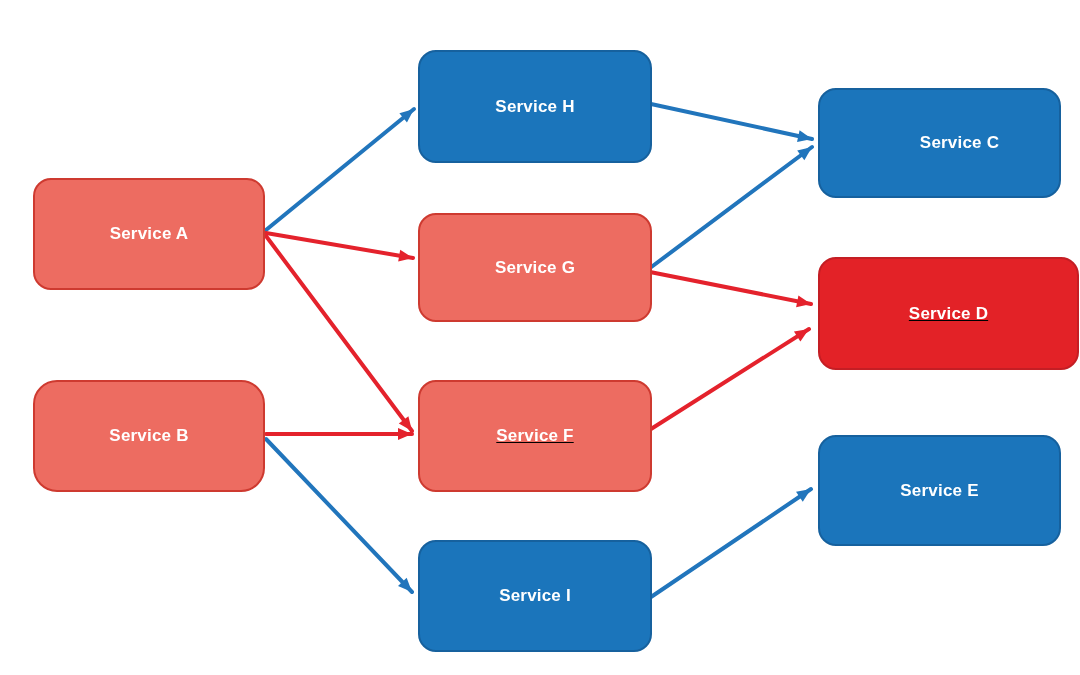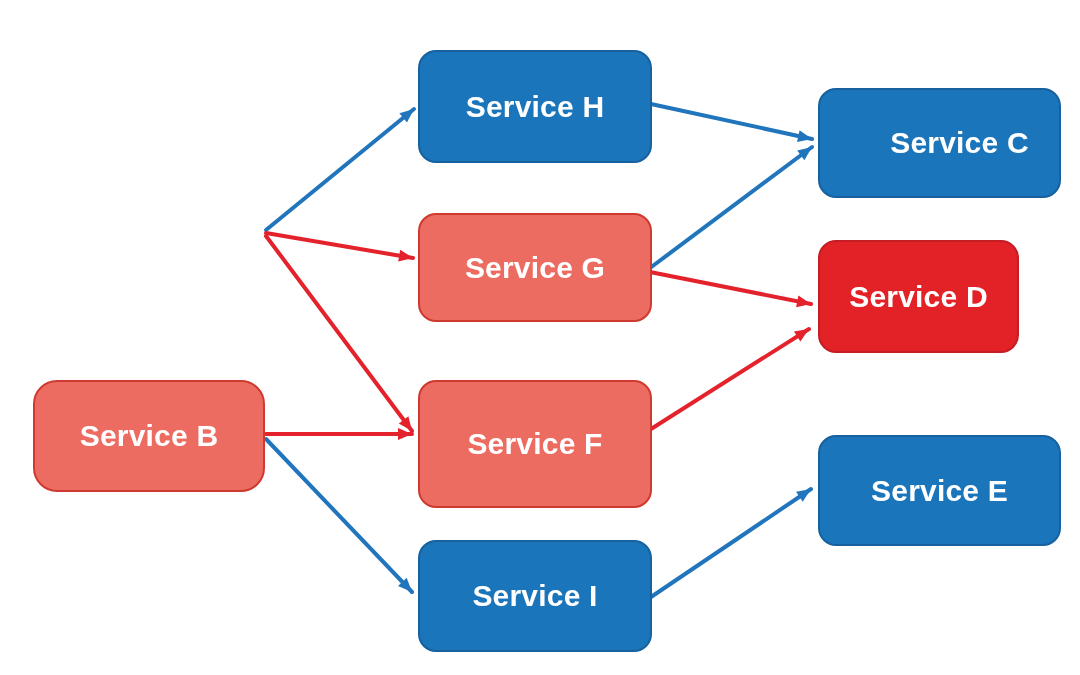--- a/index.html
+++ b/index.html
@@ -18,21 +18,21 @@
     display: flex;
     align-items: center;
     justify-content: center;
     box-sizing: border-box;
   }
   .node.salmon { background: var(--salmon-fill, #ED6C61); border: 2.5px solid var(--salmon-border, #CE3A30); }
   .node.blue   { background: var(--blue-fill, #1B75BB);   border: 2px solid var(--blue-border, #16619E); }
   .node.red    { background: var(--red-fill, #E32227);    border: 2px solid var(--red-border, #C41E24); }
   .node-label {
     color: var(--text, #ffffff);
-    font-size: 30px;
+    font-size: 17px;
     font-weight: 600;
     letter-spacing: 0.2px;
   }
   .edge { stroke-width: 4; fill: none; stroke-linecap: round; }
   .edge.blue { stroke: var(--arrow-blue, #2175BC); }
   .edge.red  { stroke: var(--arrow-red, #E4222C); }
   .head-blue { fill: var(--arrow-blue, #2175BC); }
   .head-red  { fill: var(--arrow-red, #E4222C); }
 </style>
 </head>
@@ -55,40 +55,43 @@
     <line class="edge red" x1="266" y1="236" x2="412" y2="431" marker-end="url(#mRed)"></line>
     <line class="edge red" x1="266" y1="434" x2="412" y2="434" marker-end="url(#mRed)"></line>
     <line class="edge blue" x1="266" y1="439" x2="412" y2="592" marker-end="url(#mBlue)"></line>
     <line class="edge blue" x1="651" y1="104" x2="812" y2="139" marker-end="url(#mBlue)"></line>
     <line class="edge blue" x1="650" y1="268" x2="812" y2="147" marker-end="url(#mBlue)"></line>
     <line class="edge red" x1="650" y1="272" x2="811" y2="304" marker-end="url(#mRed)"></line>
     <line class="edge red" x1="651" y1="429" x2="809" y2="329" marker-end="url(#mRed)"></line>
     <line class="edge blue" x1="651" y1="597" x2="811" y2="489" marker-end="url(#mBlue)"></line>
   </svg>
 
+  <div class="node salmon" style="left:33px; top:178px; width:232px; height:112px;">
+    <span class="node-label">Service A</span>
+  </div>
   <div class="node salmon" style="left:33px; top:380px; width:232px; height:112px;border-radius:24px;">
     <span class="node-label">Service B</span>
   </div>
 
   <div class="node blue" style="left:418px; top:50px; width:234px; height:113px;">
     <span class="node-label">Service H</span>
   </div>
   <div class="node salmon" style="left:418px; top:213px; width:234px; height:109px;">
     <span class="node-label">Service G</span>
   </div>
-  <div class="node salmon" style="left:418px; top:380px; width:234px; height:128px;">
+  <div class="node salmon" style="left:418px; top:380px; width:234px; height:112px;text-decoration:underline;">
     <span class="node-label">Service F</span>
   </div>
   <div class="node blue" style="left:418px; top:540px; width:234px; height:112px;text-align:center;">
     <span class="node-label">Service I</span>
   </div>
 
   <div class="node blue" style="left:818px; top:88px; width:243px; height:110px;padding-left:40px;">
     <span class="node-label">Service C</span>
   </div>
-  <div class="node red" style="left:818px; top:240px; width:201px; height:113px;">
+  <div class="node red" style="left:818px; top:257px; width:261px; height:113px;text-decoration:underline;">
     <span class="node-label">Service D</span>
   </div>
   <div class="node blue" style="left:818px; top:435px; width:243px; height:111px;">
     <span class="node-label">Service E</span>
   </div>
 
 </div>
 
 </body></html>

